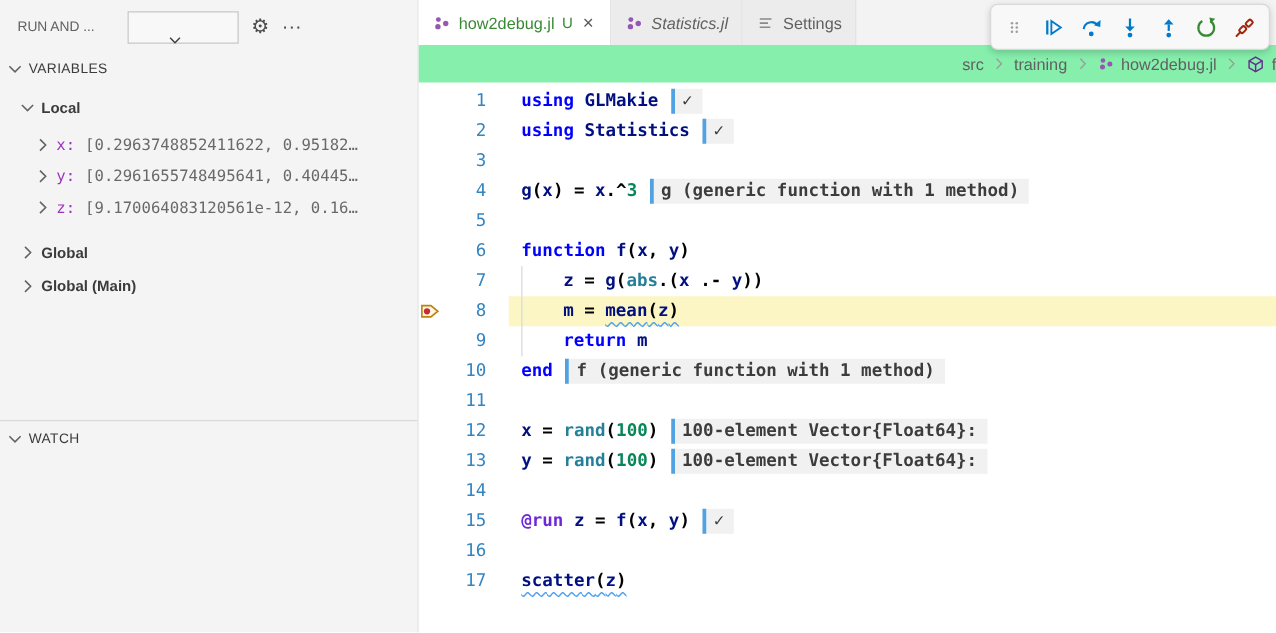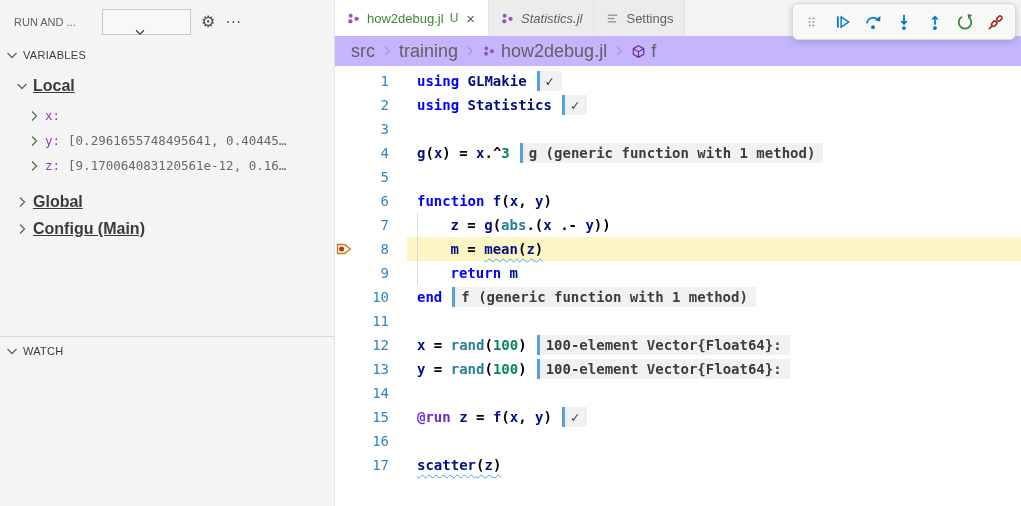--- a/index.html
+++ b/index.html
@@ -12,21 +12,21 @@
              flex:none; overflow:hidden; }
   .sb-header { height:44px; display:flex; align-items:center; padding:0 10px 0 14px; gap:10px; }
   .sb-title { font-size:11px; color:#616161; white-space:nowrap; overflow:hidden; width:78px; flex:none; }
   .cfg-box { height:26px; display:flex; align-items:center; background:#f8f8f8;
              border:1px solid #c8c8c8; padding:0 18px 0 4px; gap:5px; cursor:pointer;flex-direction:column; }
   .cfg-sep { width:1px; height:24px; background:#c8c8c8; }
   .cfg-label { font-size:13px; color:#3b3b3b; max-width:72px; white-space:nowrap; overflow:hidden; }
   .hicon { font-size:16px; color:#4d4d4d; cursor:pointer; line-height:1; }
   .sb-row { display:flex; align-items:center; gap:3px; color:#3b3b3b; }
   .sb-row.hdr { font-weight:normal; font-size:11px; height:22px; padding-left:4px; letter-spacing:.3px; }
-  .sb-row.scope { font-weight:bold; font-size:16px; padding-left:14px;text-decoration:underline; }
+  .sb-row.scope { font-weight:bold; font-size:12px; padding-left:14px; }
   .sb-row.varrow { font-family:"DejaVu Sans Mono", monospace; font-size:12.5px; height:25px;
                    padding-left:26px; white-space:nowrap; overflow:hidden; cursor:pointer; }
   .varname { color:#a032c0; margin-right:5px; }
   .varval  { color:#696969; }
   .sb-div { height:1px; background:#d9d9d9; margin-top:94px; }
   svg.chev { flex:none; }
 
   
   .editor { flex:1; position:relative; background:#fff; display:flex; flex-direction:column; }
 
@@ -44,21 +44,21 @@
   
   .dbg-toolbar { position:absolute; top:3px; left:457px; height:37px; width:224px;
                  background:#f8f8f8; border:1px solid #d9d9d9; border-radius:6px;
                  box-shadow:0 2px 6px rgba(0,0,0,.18); display:flex; align-items:center;
                  padding:0 5px; gap:3px; z-index:5; }
   .dbg-btn { width:28px; height:28px; display:flex; align-items:center; justify-content:center;
              border-radius:4px; cursor:pointer; }
 
   
   .breadcrumb { height:30px; display:flex; align-items:center; gap:5px; padding-left:16px;
-                font-size:18px; color:#616161; flex:none; background:#c4b5fd; }
+                font-size:13px; color:#616161; flex:none; background:#86efac;justify-content:flex-end; }
   .bc-item { cursor:pointer; white-space:nowrap; }
 
   
   .code-area { flex:1; padding-top:3px; font-family:"DejaVu Sans Mono", monospace; font-size:14px; }
   .crow { display:flex; height:24px; line-height:24px; white-space:pre; }
   .bpcol { width:18px; flex:none; display:flex; align-items:center; justify-content:center; }
   .lnum  { width:36px; flex:none; text-align:right; color:#3585c2; }
   .codewrap { flex:1; margin-left:18px; padding-left:10px;font-weight:bold; }
   .codewrap.hl { background:#fbf6c3; }
   .guide { display:inline-block; width:33.5px; height:24px; border-left:1px solid #d9d9d9;
@@ -104,20 +104,21 @@
         <polyline points="3.5,6 8,10.5 12.5,6" fill="none" stroke="#646465" stroke-width="1.3"></polyline>
       </svg>
       <span>Local</span>
     </div>
 
     <div class="sb-row varrow" style="margin-top:5px;">
       <svg class="chev" width="16" height="16" viewBox="0 0 16 16">
         <polyline points="6,3.5 10.5,8 6,12.5" fill="none" stroke="#646465" stroke-width="1.3"></polyline>
       </svg>
       <span class="varname">x:</span>
+      <span class="varval">[0.2963748852411622, 0.95182…</span>
     </div>
     <div class="sb-row varrow">
       <svg class="chev" width="16" height="16" viewBox="0 0 16 16">
         <polyline points="6,3.5 10.5,8 6,12.5" fill="none" stroke="#646465" stroke-width="1.3"></polyline>
       </svg>
       <span class="varname">y:</span>
       <span class="varval">[0.2961655748495641, 0.40445…</span>
     </div>
     <div class="sb-row varrow">
       <svg class="chev" width="16" height="16" viewBox="0 0 16 16">
@@ -130,21 +131,21 @@
     <div class="sb-row scope" style="margin-top:10px;height:27px;">
       <svg class="chev" width="16" height="16" viewBox="0 0 16 16">
         <polyline points="6,3.5 10.5,8 6,12.5" fill="none" stroke="#646465" stroke-width="1.3"></polyline>
       </svg>
       <span>Global</span>
     </div>
     <div class="sb-row scope" style="height:27px;">
       <svg class="chev" width="16" height="16" viewBox="0 0 16 16">
         <polyline points="6,3.5 10.5,8 6,12.5" fill="none" stroke="#646465" stroke-width="1.3"></polyline>
       </svg>
-      <span>Configu (Main)</span>
+      <span>Global (Main)</span>
     </div>
 
     <div class="sb-div"></div>
 
     <div class="sb-row hdr" style="height:28px;">
       <svg class="chev" width="16" height="16" viewBox="0 0 16 16">
         <polyline points="3.5,6 8,10.5 12.5,6" fill="none" stroke="#646465" stroke-width="1.3"></polyline>
       </svg>
       <span>WATCH</span>
     </div>

